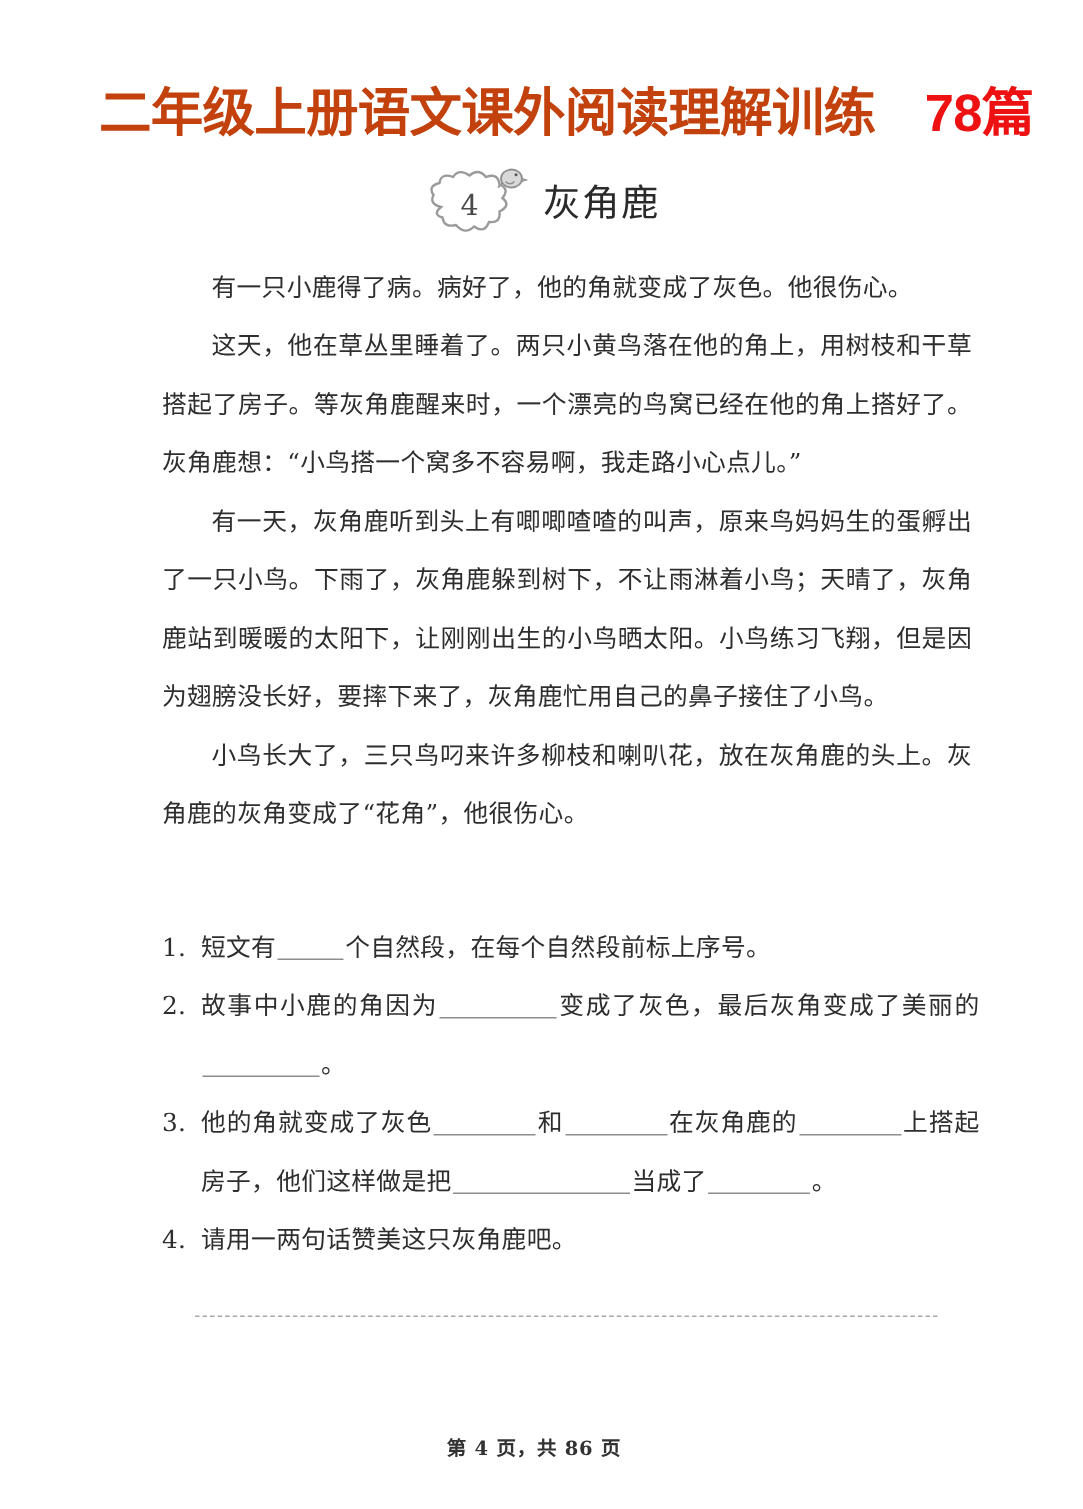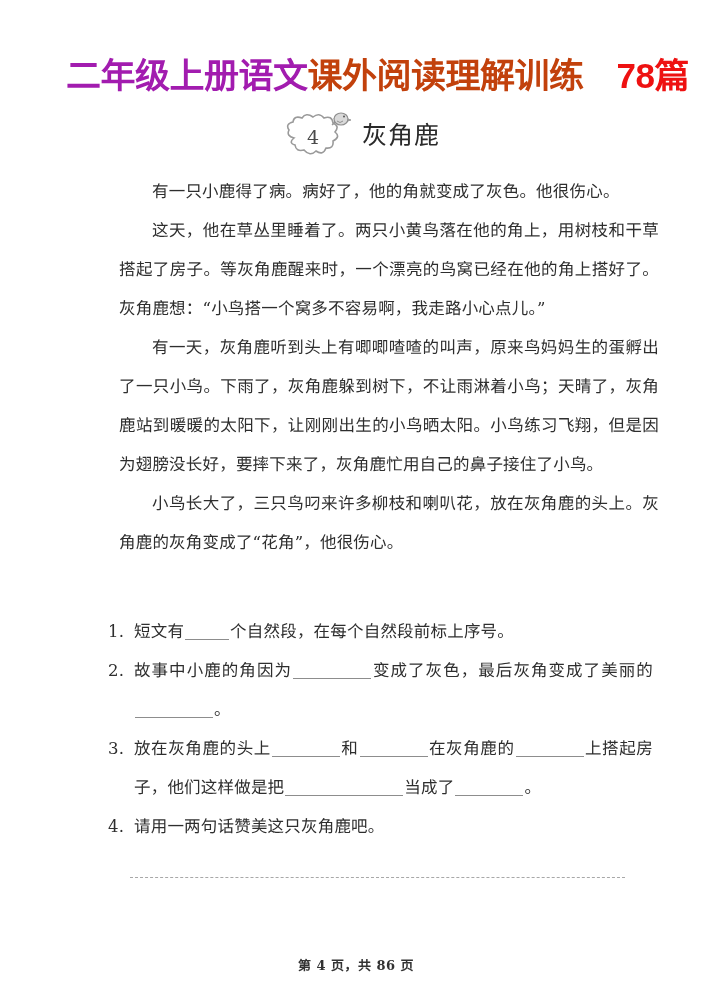--- a/index.html
+++ b/index.html
@@ -32,21 +32,21 @@
     left: 66px;
     top: 54px;
     width: 600px;
     font-family: "Liberation Sans", "DejaVu Sans", sans-serif;
     font-weight: bold;
     font-size: 35px;
     line-height: 44px;
     letter-spacing: -0.5px;
     white-space: nowrap;
   }
-  .doc-title .seg-black { color: #a21caf; }
+  .doc-title .seg-black { color: #c2410c; }
   .doc-title .seg-blue  { color: #c2410c; }
   .doc-title .seg-red   { color: #ee1111; margin-left: 33px; }
 
   
   .lesson-head {
     position: absolute;
     left: 0;
     top: 110px;
     width: 722px;
     height: 56px;
@@ -85,21 +85,20 @@
     letter-spacing: 1px;
     line-height: 30px;
   }
 
   
   .passage {
     position: absolute;
     left: 108px;
     top: 172px;
     width: 540px;
-    margin-left: 11px;
   }
   .para {
     font-size: 16.5px;
     line-height: 39px;
     color: #2e2e2e;
     text-align: justify;
     text-justify: inter-character;
     text-indent: 33px;
     margin: 0;
     letter-spacing: 0.2px;
@@ -207,21 +206,21 @@
 
     <div class="q-item">
       <span class="q-num">1.</span><span>短文有</span><span class="blank b-sm"></span><span>个自然段，在每个自然段前标上序号。</span>
     </div>
 
     <div class="q-item">
       <span class="q-num">2.</span><span>故事中小鹿的角因为</span><span class="blank b-lg"></span><span>变成了灰色，最后灰角变成了美丽的</span><span class="blank b-lg"></span><span>。</span>
     </div>
 
     <div class="q-item">
-      <span class="q-num">3.</span><span>放在灰角鹿的头上</span><span class="blank b-md"></span><span>和</span><span class="blank b-md"></span><span>在灰角鹿的</span><span class="blank b-md"></span><span>上搭起房子，他们这样做是把</span><span class="blank b-xl"></span><span>当成了</span><span class="blank b-md"></span><span>。</span>
+      <span class="q-num">3.</span><span>他的角就变成了灰色</span><span class="blank b-md"></span><span>和</span><span class="blank b-md"></span><span>在灰角鹿的</span><span class="blank b-md"></span><span>上搭起房子，他们这样做是把</span><span class="blank b-xl"></span><span>当成了</span><span class="blank b-md"></span><span>。</span>
     </div>
 
     <div class="q-item">
       <span class="q-num">4.</span><span>请用一两句话赞美这只灰角鹿吧。</span>
     </div>
 
   </div>
 
   <div class="answer-line"></div>
 

